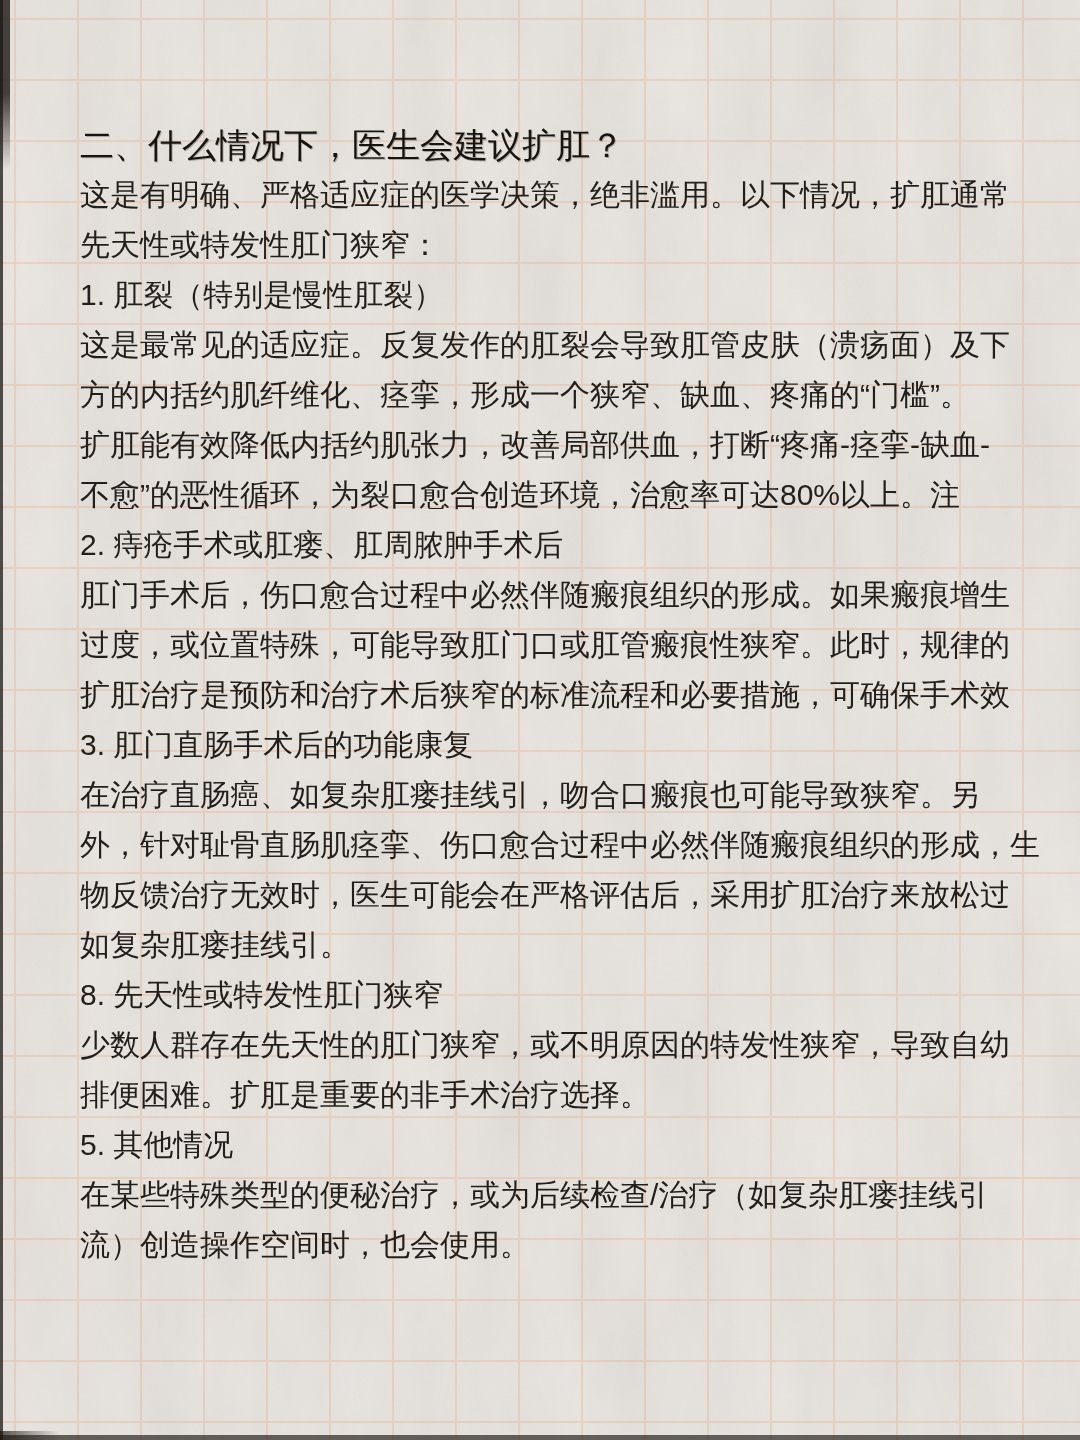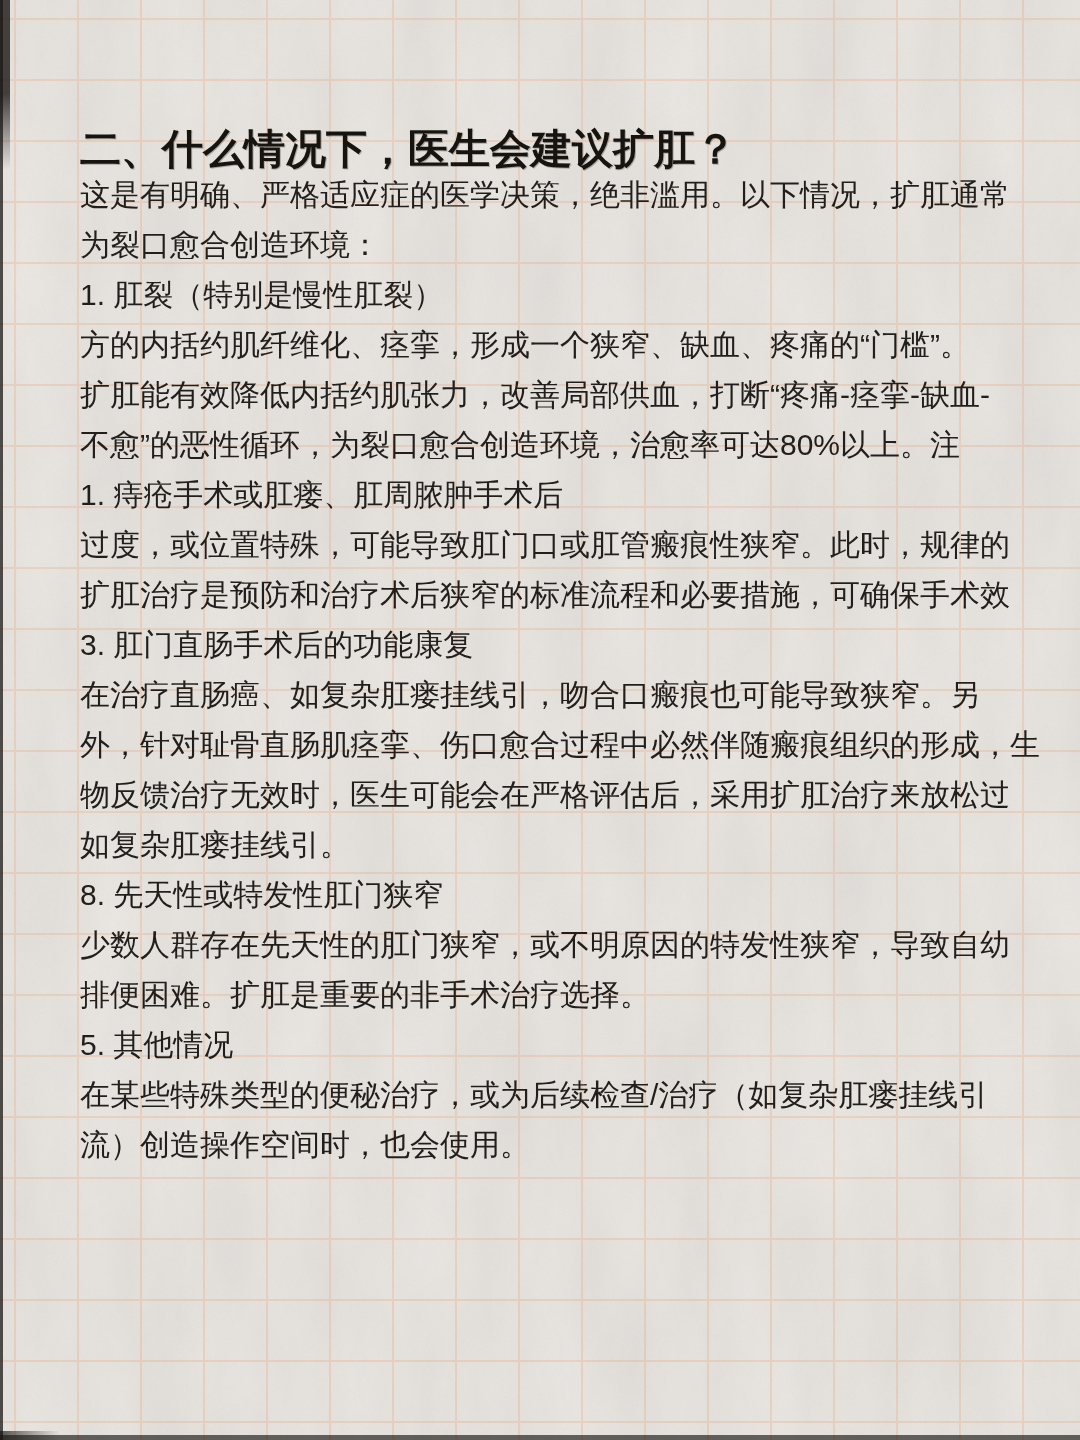--- a/index.html
+++ b/index.html
@@ -51,22 +51,22 @@
   }
   .edge-bottom-left {
     position: absolute; left: 0; bottom: 0;
     width: 60px; height: 9px;
     background: linear-gradient(90deg, var(--edge, #1a1714), transparent);
     opacity: 0.7;
   }
   .article-title {
     position: absolute; left: 80px; top: 94px;
     width: 940px;
-    font-size: 41px; line-height: 56px;
-    font-weight: bold;
+    font-size: 34px; line-height: 56px;
+    font-weight: normal;
     color: var(--title-color, #17140f);
     white-space: nowrap;
     text-shadow: 1px 1px 0 rgba(0,0,0,0.25);
   }
   .article-body {
     position: absolute; left: 80px; top: 170px;
     width: 935px;
     font-size: 30px;
     color: var(--text-color, #211e1b);
   }
@@ -99,26 +99,28 @@
 
   <div class="edge-left"></div>
   <div class="edge-left-top"></div>
   <div class="edge-bottom"></div>
   <div class="edge-bottom-left"></div>
 
   <h1 class="article-title">二、什么情况下，医生会建议扩肛？</h1>
 
   <div class="article-body">
       <div class="line">这是有明确、严格适应症的医学决策，绝非滥用。以下情况，扩肛通常</div>
-      <div class="line">为裂口愈合创造环境：</div>
+      <div class="line">先天性或特发性肛门狭窄：</div>
       <div class="line">1. 肛裂（特别是慢性肛裂）</div>
+      <div class="line">这是最常见的适应症。反复发作的肛裂会导致肛管皮肤（溃疡面）及下</div>
       <div class="line">方的内括约肌纤维化、痉挛，形成一个狭窄、缺血、疼痛的“门槛”。</div>
       <div class="line">扩肛能有效降低内括约肌张力，改善局部供血，打断“疼痛-痉挛-缺血-</div>
       <div class="line">不愈”的恶性循环，为裂口愈合创造环境，治愈率可达80%以上。注</div>
-      <div class="line">1. 痔疮手术或肛瘘、肛周脓肿手术后</div>
+      <div class="line">2. 痔疮手术或肛瘘、肛周脓肿手术后</div>
+      <div class="line">肛门手术后，伤口愈合过程中必然伴随瘢痕组织的形成。如果瘢痕增生</div>
       <div class="line">过度，或位置特殊，可能导致肛门口或肛管瘢痕性狭窄。此时，规律的</div>
       <div class="line">扩肛治疗是预防和治疗术后狭窄的标准流程和必要措施，可确保手术效</div>
       <div class="line">3. 肛门直肠手术后的功能康复</div>
       <div class="line">在治疗直肠癌、如复杂肛瘘挂线引，吻合口瘢痕也可能导致狭窄。另</div>
       <div class="line">外，针对耻骨直肠肌痉挛、伤口愈合过程中必然伴随瘢痕组织的形成，生</div>
       <div class="line">物反馈治疗无效时，医生可能会在严格评估后，采用扩肛治疗来放松过</div>
       <div class="line">如复杂肛瘘挂线引。</div>
       <div class="line">8. 先天性或特发性肛门狭窄</div>
       <div class="line">少数人群存在先天性的肛门狭窄，或不明原因的特发性狭窄，导致自幼</div>
       <div class="line">排便困难。扩肛是重要的非手术治疗选择。</div>

